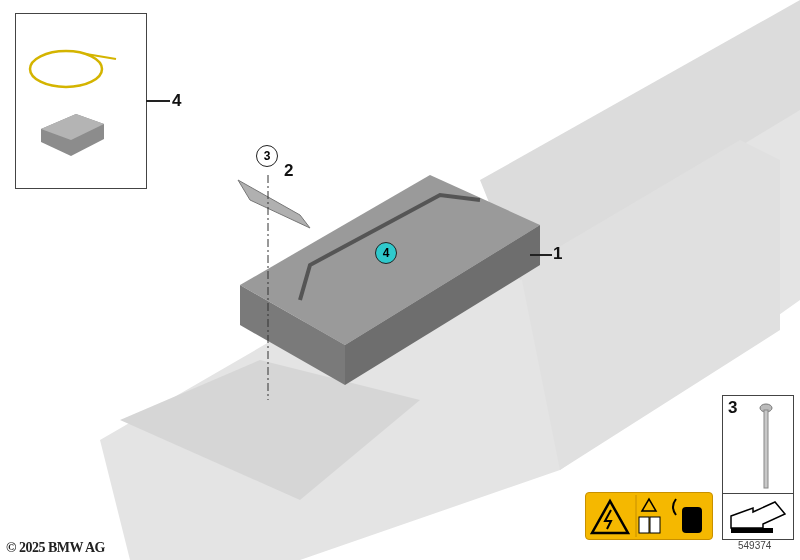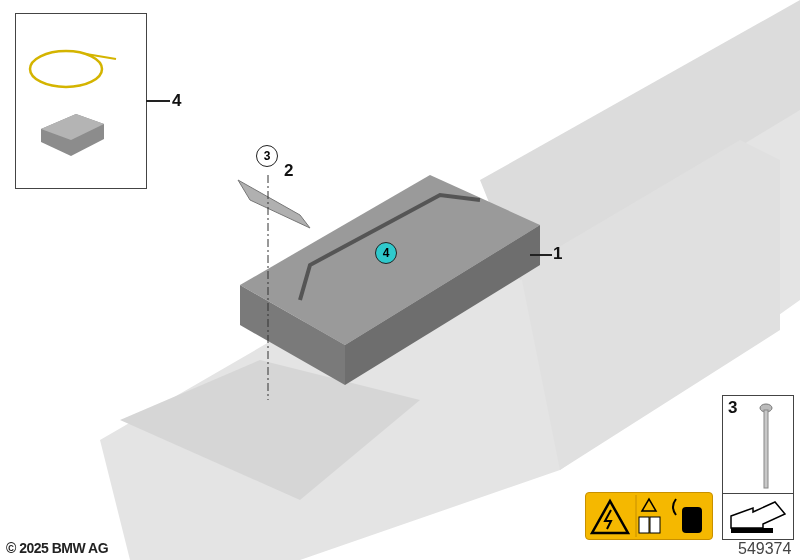--- a/index.html
+++ b/index.html
@@ -2,22 +2,22 @@
 <html><head>
 <meta charset="utf-8">
 <style>
   html,body{margin:0;padding:0;background:#fff;}
   body{width:800px;height:560px;position:relative;overflow:hidden;font-family:"Liberation Sans",sans-serif;}
   .abs{position:absolute;}
   .box{position:absolute;border:1.5px solid #444;background:#fff;}
   .num{position:absolute;font-weight:bold;font-size:17px;color:#111;}
   .callout{position:absolute;width:20px;height:20px;border:1.5px solid #222;border-radius:50%;background:#fff;font-size:12px;font-weight:bold;text-align:center;line-height:20px;}
   .callout.teal{background:#2fc9cc;}
-  .copyright{position:absolute;left:6px;top:540px;font-size:14px;font-weight:bold;color:#222;letter-spacing:-0.5px;}
-  .partnum{position:absolute;left:738px;top:540px;font-size:16px;color:#444;}
+  .copyright{position:absolute;left:6px;top:540px;font-size:14px;font-weight:bold;color:#222;letter-spacing:-0.5px;font-family:Liberation Serif, serif;}
+  .partnum{position:absolute;left:738px;top:540px;font-size:10px;color:#444;}
   .warning{position:absolute;left:585px;top:492px;width:126px;height:46px;background:#f5b800;border:1.5px solid #c89000;border-radius:4px;}
 </style>
 </head>
 <body>
 
 <svg class="abs" style="left:0;top:0" width="800" height="560">
   <polygon points="100,440 480,220 800,30 800,300 560,470 300,560 130,560" fill="#e4e4e4"></polygon>
   <polygon points="480,180 800,0 800,110 520,280" fill="#dcdcdc"></polygon>
   <polygon points="520,270 740,140 780,160 780,330 560,470" fill="#e0e0e0"></polygon>
   <polygon points="120,420 260,360 420,400 300,500" fill="#d6d6d6"></polygon>

